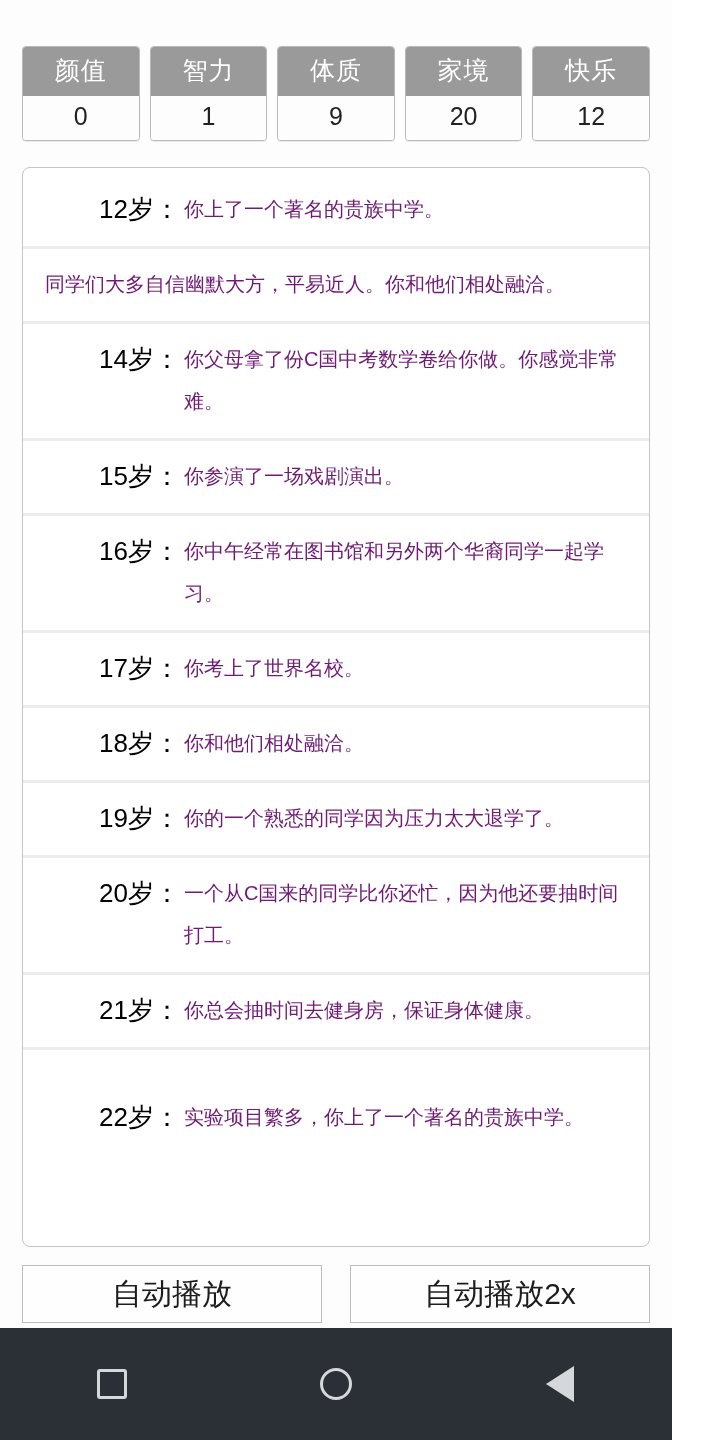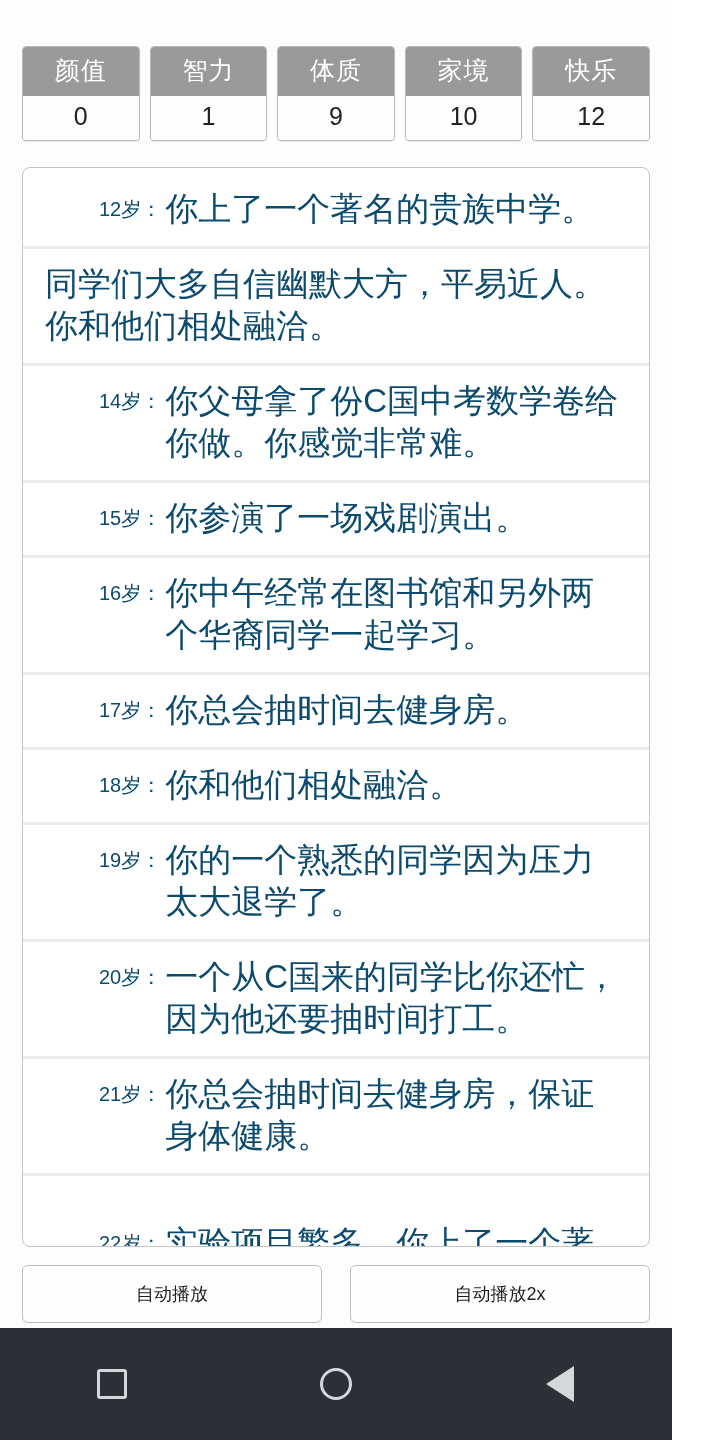--- a/index.html
+++ b/index.html
@@ -63,48 +63,48 @@
   }
   .log-item {
     display: flex;
     align-items: flex-start;
     padding: 14px 18px 16px 18px;
     border-bottom: 3px solid #ededed;
   }
   .log-item:last-child { border-bottom: none; margin-top: 32px; }
   .log-age {
     flex: 0 0 auto;
-    font-size: 20px;
-    color: #0c4a6e;
+    font-size: 26px;
+    color: #000000;
     line-height: 42px;
     white-space: nowrap;
     padding-left: 58px;
   }
   .log-text {
     flex: 1 1 auto;
-    font-size: 33px;
-    color: #0c4a6e;
+    font-size: 20px;
+    color: #701a75;
     line-height: 42px;
     padding-left: 4px;
     padding-right: 6px;
   }
 
   
   .actions {
     display: flex;
     gap: 28px;
     padding: 18px 22px 0 22px;
   }
   .action-btn {
     flex: 1 1 0;
     height: 58px;
     border: 1px solid #bdbdbd;
-    border-radius: 6px;
+    border-radius: 0;
     background: #fefefe;
-    font-size: 18px;
+    font-size: 30px;
     color: #1d1d1d;
     font-family: "Liberation Sans", "DejaVu Sans", sans-serif;
     cursor: pointer;
   }
 
   
   .navbar {
     margin-top: auto;
     height: 112px;
     background: #2b2f36;
@@ -146,21 +146,21 @@
     <div class="stat">
       <div class="stat-name">智力</div>
       <div class="stat-value">1</div>
     </div>
     <div class="stat">
       <div class="stat-name">体质</div>
       <div class="stat-value">9</div>
     </div>
     <div class="stat">
       <div class="stat-name">家境</div>
-      <div class="stat-value">10</div>
+      <div class="stat-value">20</div>
     </div>
     <div class="stat">
       <div class="stat-name">快乐</div>
       <div class="stat-value">12</div>
     </div>
   </div>
 
   <div class="log-panel">
     <div class="log-list">
 
@@ -178,21 +178,21 @@
       <div class="log-item">
         <span class="log-age">15岁：</span>
         <span class="log-text">你参演了一场戏剧演出。</span>
       </div>
       <div class="log-item">
         <span class="log-age">16岁：</span>
         <span class="log-text">你中午经常在图书馆和另外两个华裔同学一起学习。</span>
       </div>
       <div class="log-item">
         <span class="log-age">17岁：</span>
-        <span class="log-text">你总会抽时间去健身房。</span>
+        <span class="log-text">你考上了世界名校。</span>
       </div>
       <div class="log-item">
         <span class="log-age">18岁：</span>
         <span class="log-text">你和他们相处融洽。</span>
       </div>
       <div class="log-item">
         <span class="log-age">19岁：</span>
         <span class="log-text">你的一个熟悉的同学因为压力太大退学了。</span>
       </div>
       <div class="log-item">

